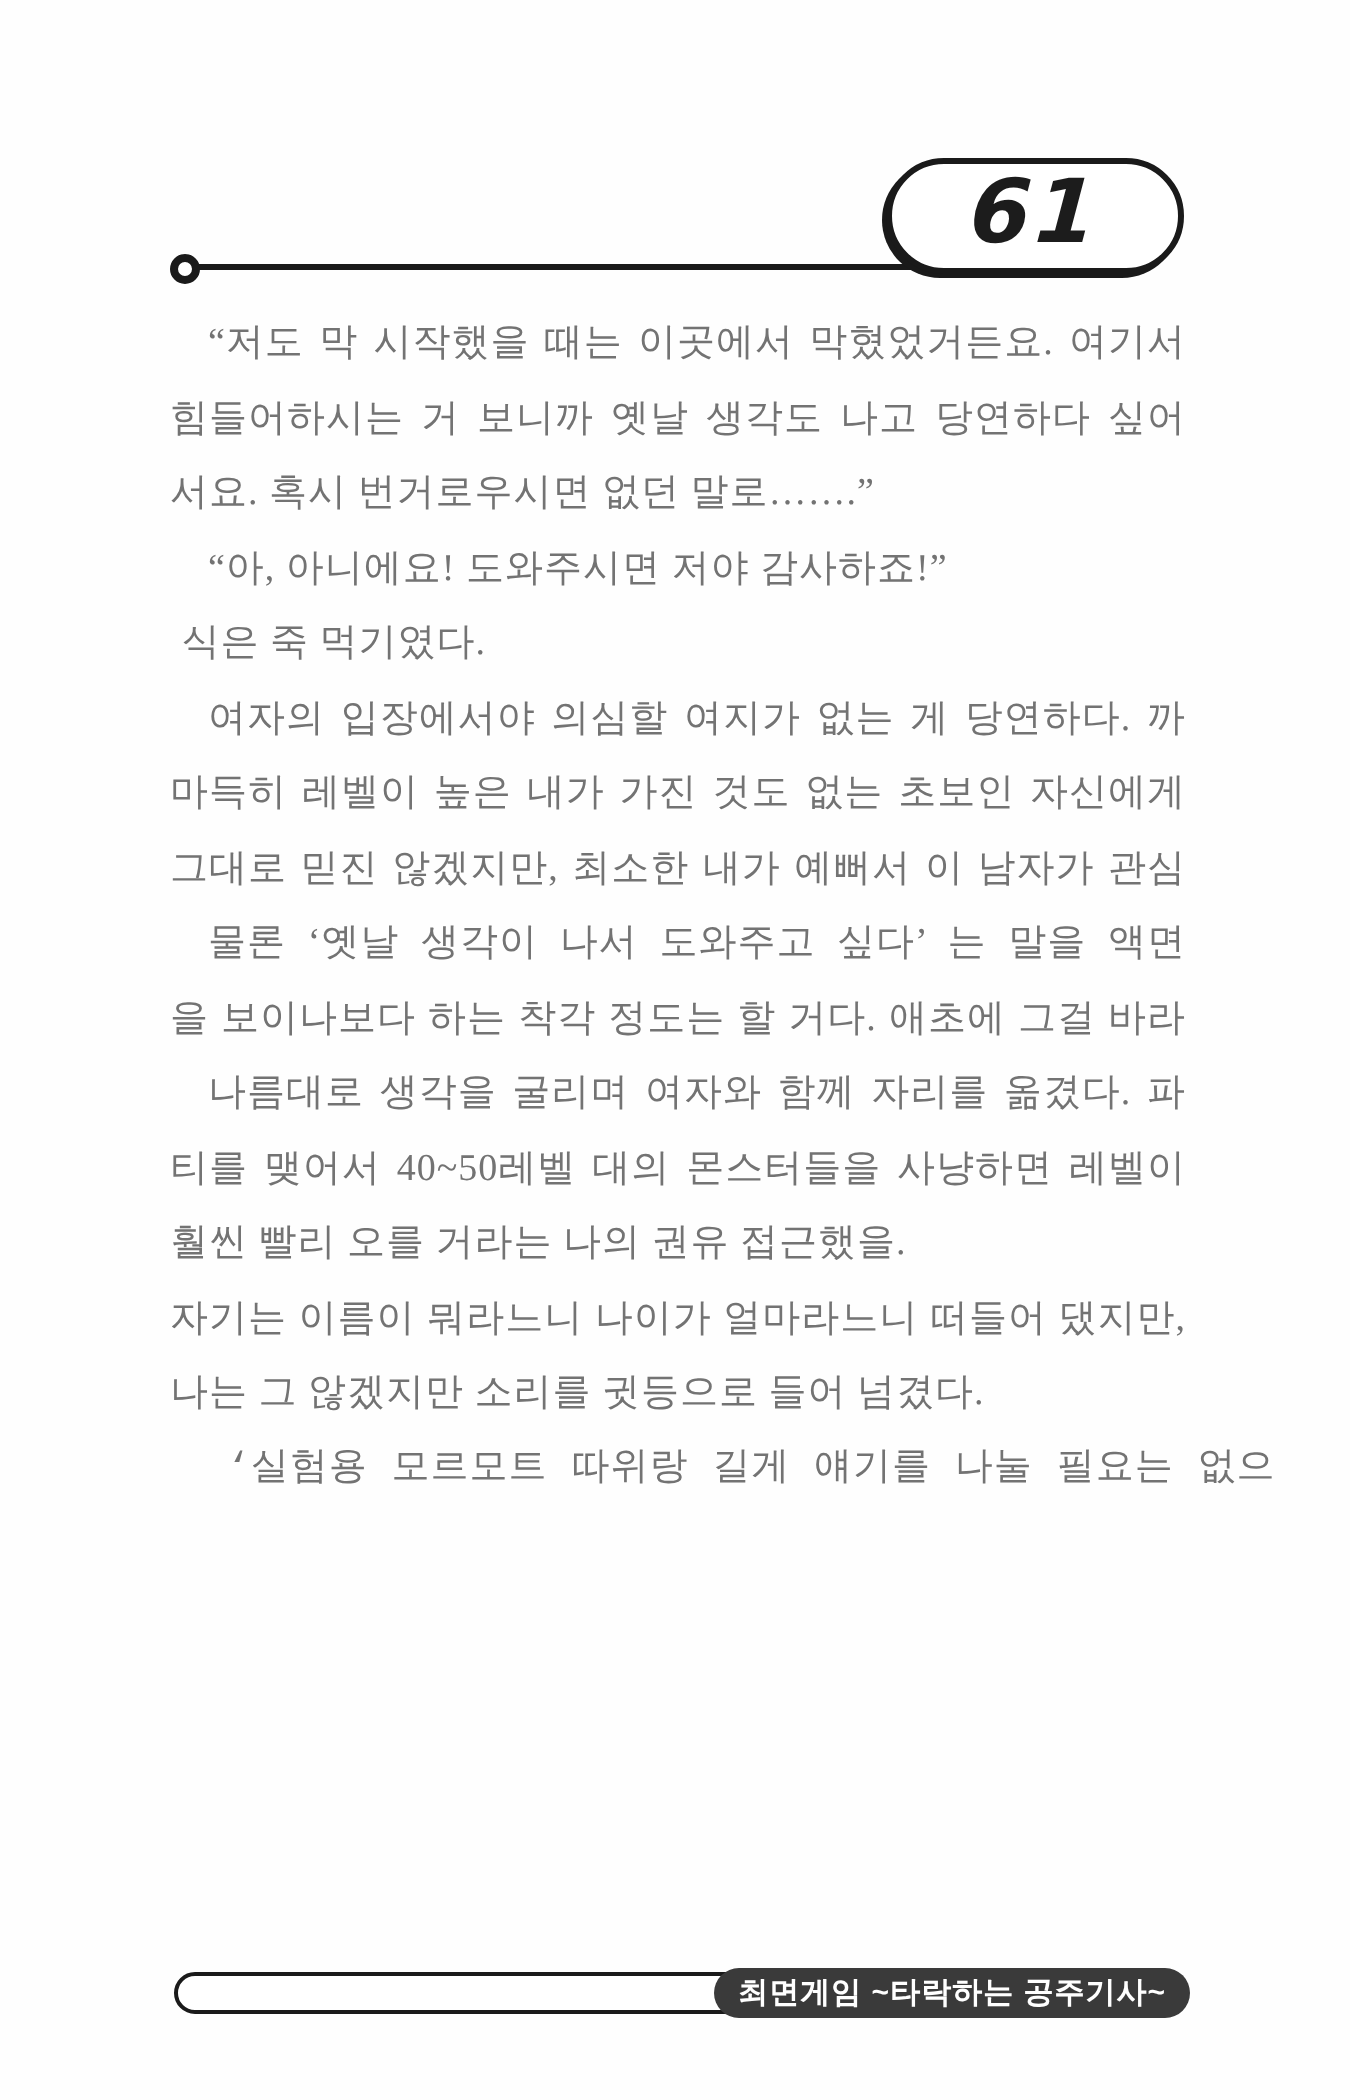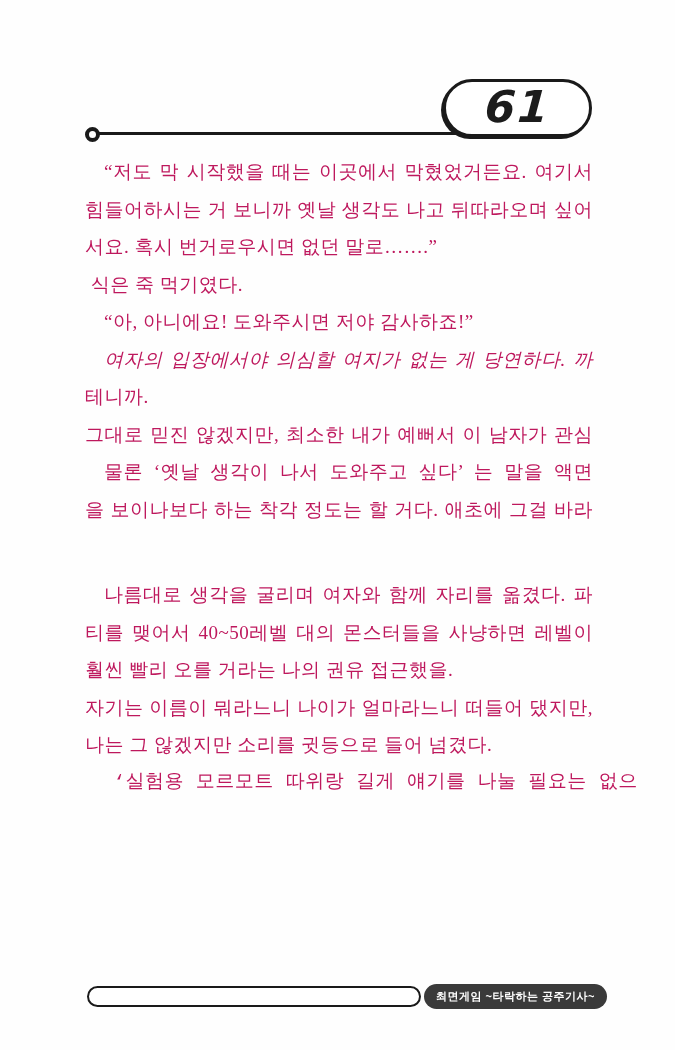--- a/index.html
+++ b/index.html
@@ -38,75 +38,75 @@
     color: #1c1c1c; letter-spacing: 2px;
     transform: skewX(-4deg) translateY(-2px);
   }
 
   
   .body-text {
     position: absolute; left: 85px; top: 153px;
     width: 508px;
     font-size: 19px; line-height: 37.5px;
     letter-spacing: 0.5px;
-    color: #be185d;
+    color: #737373;
   }
   .line {
     white-space: nowrap;
     text-align: justify;
     text-align-last: justify;
   }
   .line.last {
     text-align: right;
     text-align-last: left;
   }
 
   
   .footer-pill {
     position: absolute; left: 87px; top: 986px;
     width: 330px; height: 17px;
     border: 2.5px solid #1a1a1a; border-radius: 12px;
     background: #ffffff;
   }
   .footer-badge {
-    position: absolute; right: 68px; top: 984px;
+    position: absolute; right: 80px; top: 984px;
     height: 25px;
     background: #3a3a3a; border-radius: 13px;
     color: #ffffff;
     display: inline-flex; align-items: center; justify-content: center;
     padding: 0 12px;
     font-family: "Liberation Sans", "DejaVu Sans", sans-serif;
-    font-size: 11px; font-weight: bold;
+    font-size: 15px; font-weight: bold;
     letter-spacing: 0.5px;
     white-space: nowrap;
   }
 </style>
 </head>
 <body>
 
 <div class="page">
 
   <span class="ring"></span>
   <div class="rule"></div>
   <div class="page-pill">
     <span class="page-number">61</span>
   </div>
 
   <div class="body-text">
       <div class="line" style="text-indent: 1em;">“저도 막 시작했을 때는 이곳에서 막혔었거든요. 여기서</div>
-      <div class="line">힘들어하시는 거 보니까 옛날 생각도 나고 뒤따라오며 싶어</div>
+      <div class="line">힘들어하시는 거 보니까 옛날 생각도 나고 당연하다 싶어</div>
       <div class="line last">서요. 혹시 번거로우시면 없던 말로…….”</div>
+      <div class="line last" style="text-indent: 1em;">“아, 아니에요! 도와주시면 저야 감사하죠!”</div>
       <div class="line last" style="text-indent: 0.3em;">식은 죽 먹기였다.</div>
-      <div class="line last" style="text-indent: 1em;">“아, 아니에요! 도와주시면 저야 감사하죠!”</div>
-      <div class="line" style="text-indent: 1em; font-style: italic;">여자의 입장에서야 의심할 여지가 없는 게 당연하다. 까</div>
-      <div class="line last">테니까.</div>
+      <div class="line" style="text-indent: 1em;">여자의 입장에서야 의심할 여지가 없는 게 당연하다. 까</div>
+      <div class="line">마득히 레벨이 높은 내가 가진 것도 없는 초보인 자신에게</div>
       <div class="line">그대로 믿진 않겠지만, 최소한 내가 예뻐서 이 남자가 관심</div>
       <div class="line" style="text-indent: 1em;">물론 ‘옛날 생각이 나서 도와주고 싶다’ 는 말을 액면</div>
       <div class="line">을 보이나보다 하는 착각 정도는 할 거다. 애초에 그걸 바라</div>
-      <div class="line" style="text-indent: 1em; margin-top: 48px;">나름대로 생각을 굴리며 여자와 함께 자리를 옮겼다. 파</div>
+      <div class="line" style="text-indent: 1em;">나름대로 생각을 굴리며 여자와 함께 자리를 옮겼다. 파</div>
       <div class="line">티를 맺어서 40~50레벨 대의 몬스터들을 사냥하면 레벨이</div>
       <div class="line last">훨씬 빨리 오를 거라는 나의 권유 접근했을.</div>
       <div class="line">자기는 이름이 뭐라느니 나이가 얼마라느니 떠들어 댔지만,</div>
       <div class="line last">나는 그 않겠지만 소리를 귓등으로 들어 넘겼다.</div>
       <div class="line" style="text-indent: 1.5em; font-family: Liberation Mono, monospace;">‘실험용 모르모트 따위랑 길게 얘기를 나눌 필요는 없으</div>
     </div>
 
   <div class="footer-pill"></div>
   <div class="footer-badge">
     <span>최면게임 ~타락하는 공주기사~</span>

